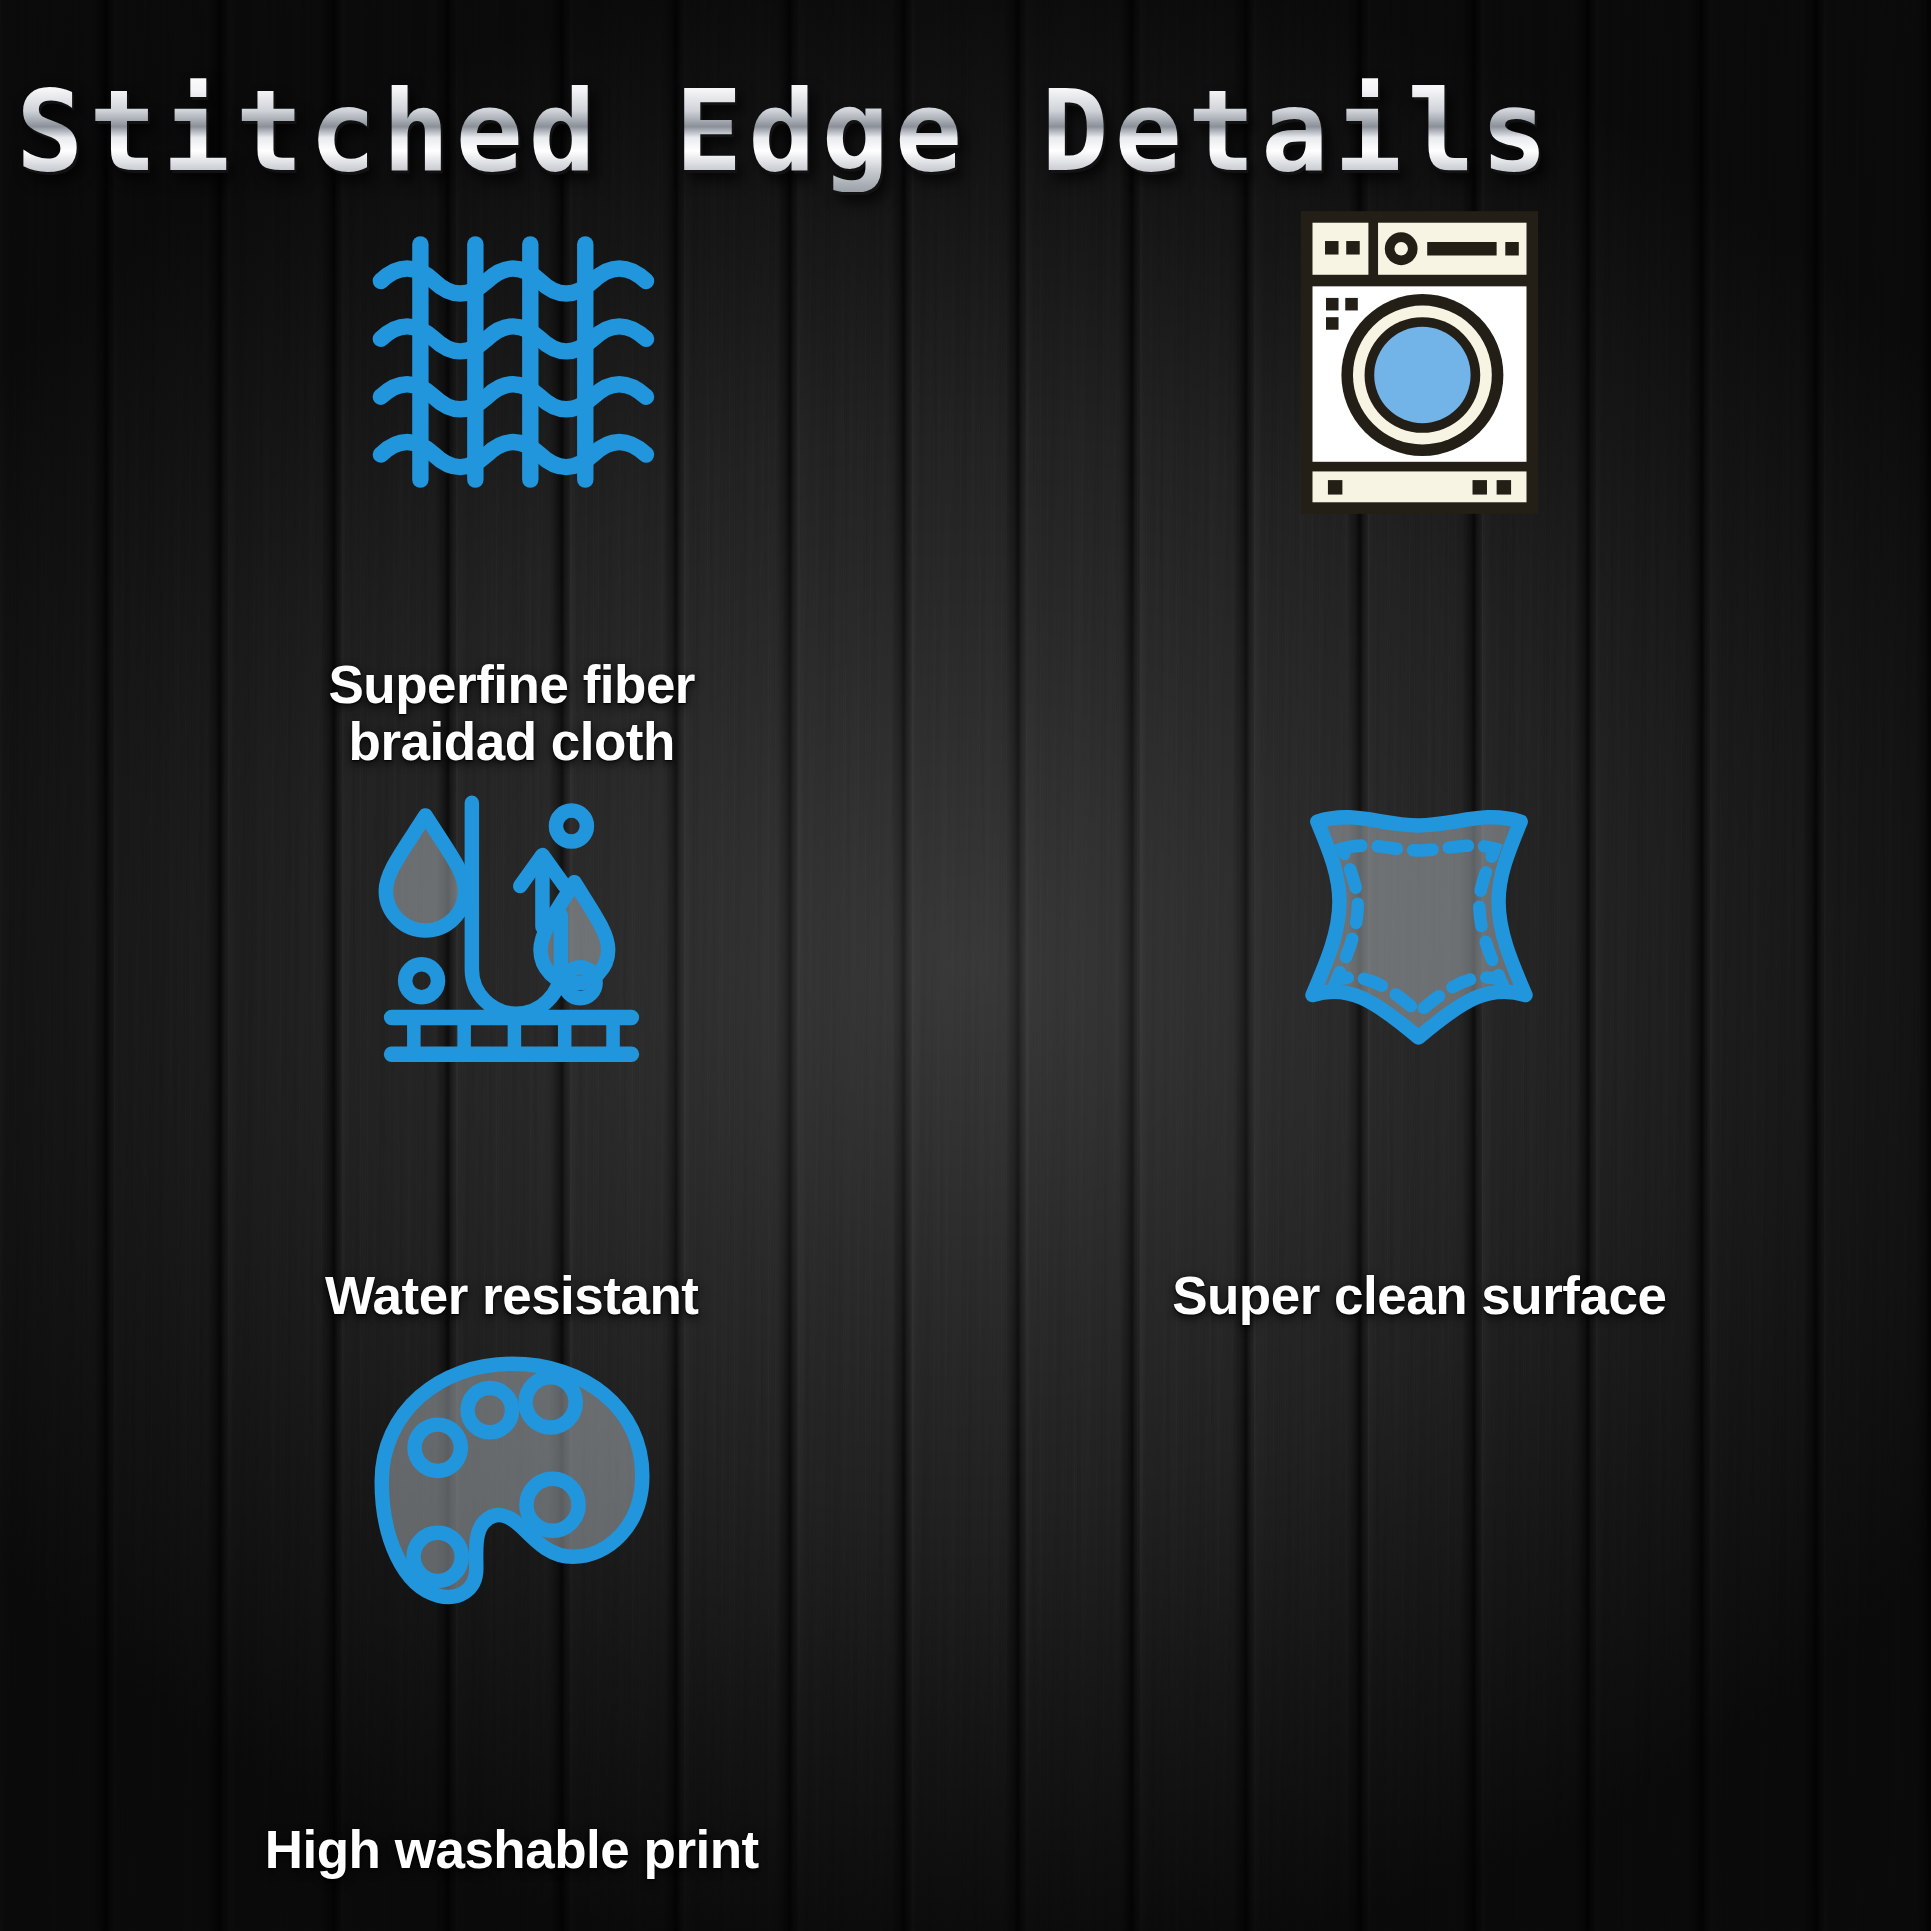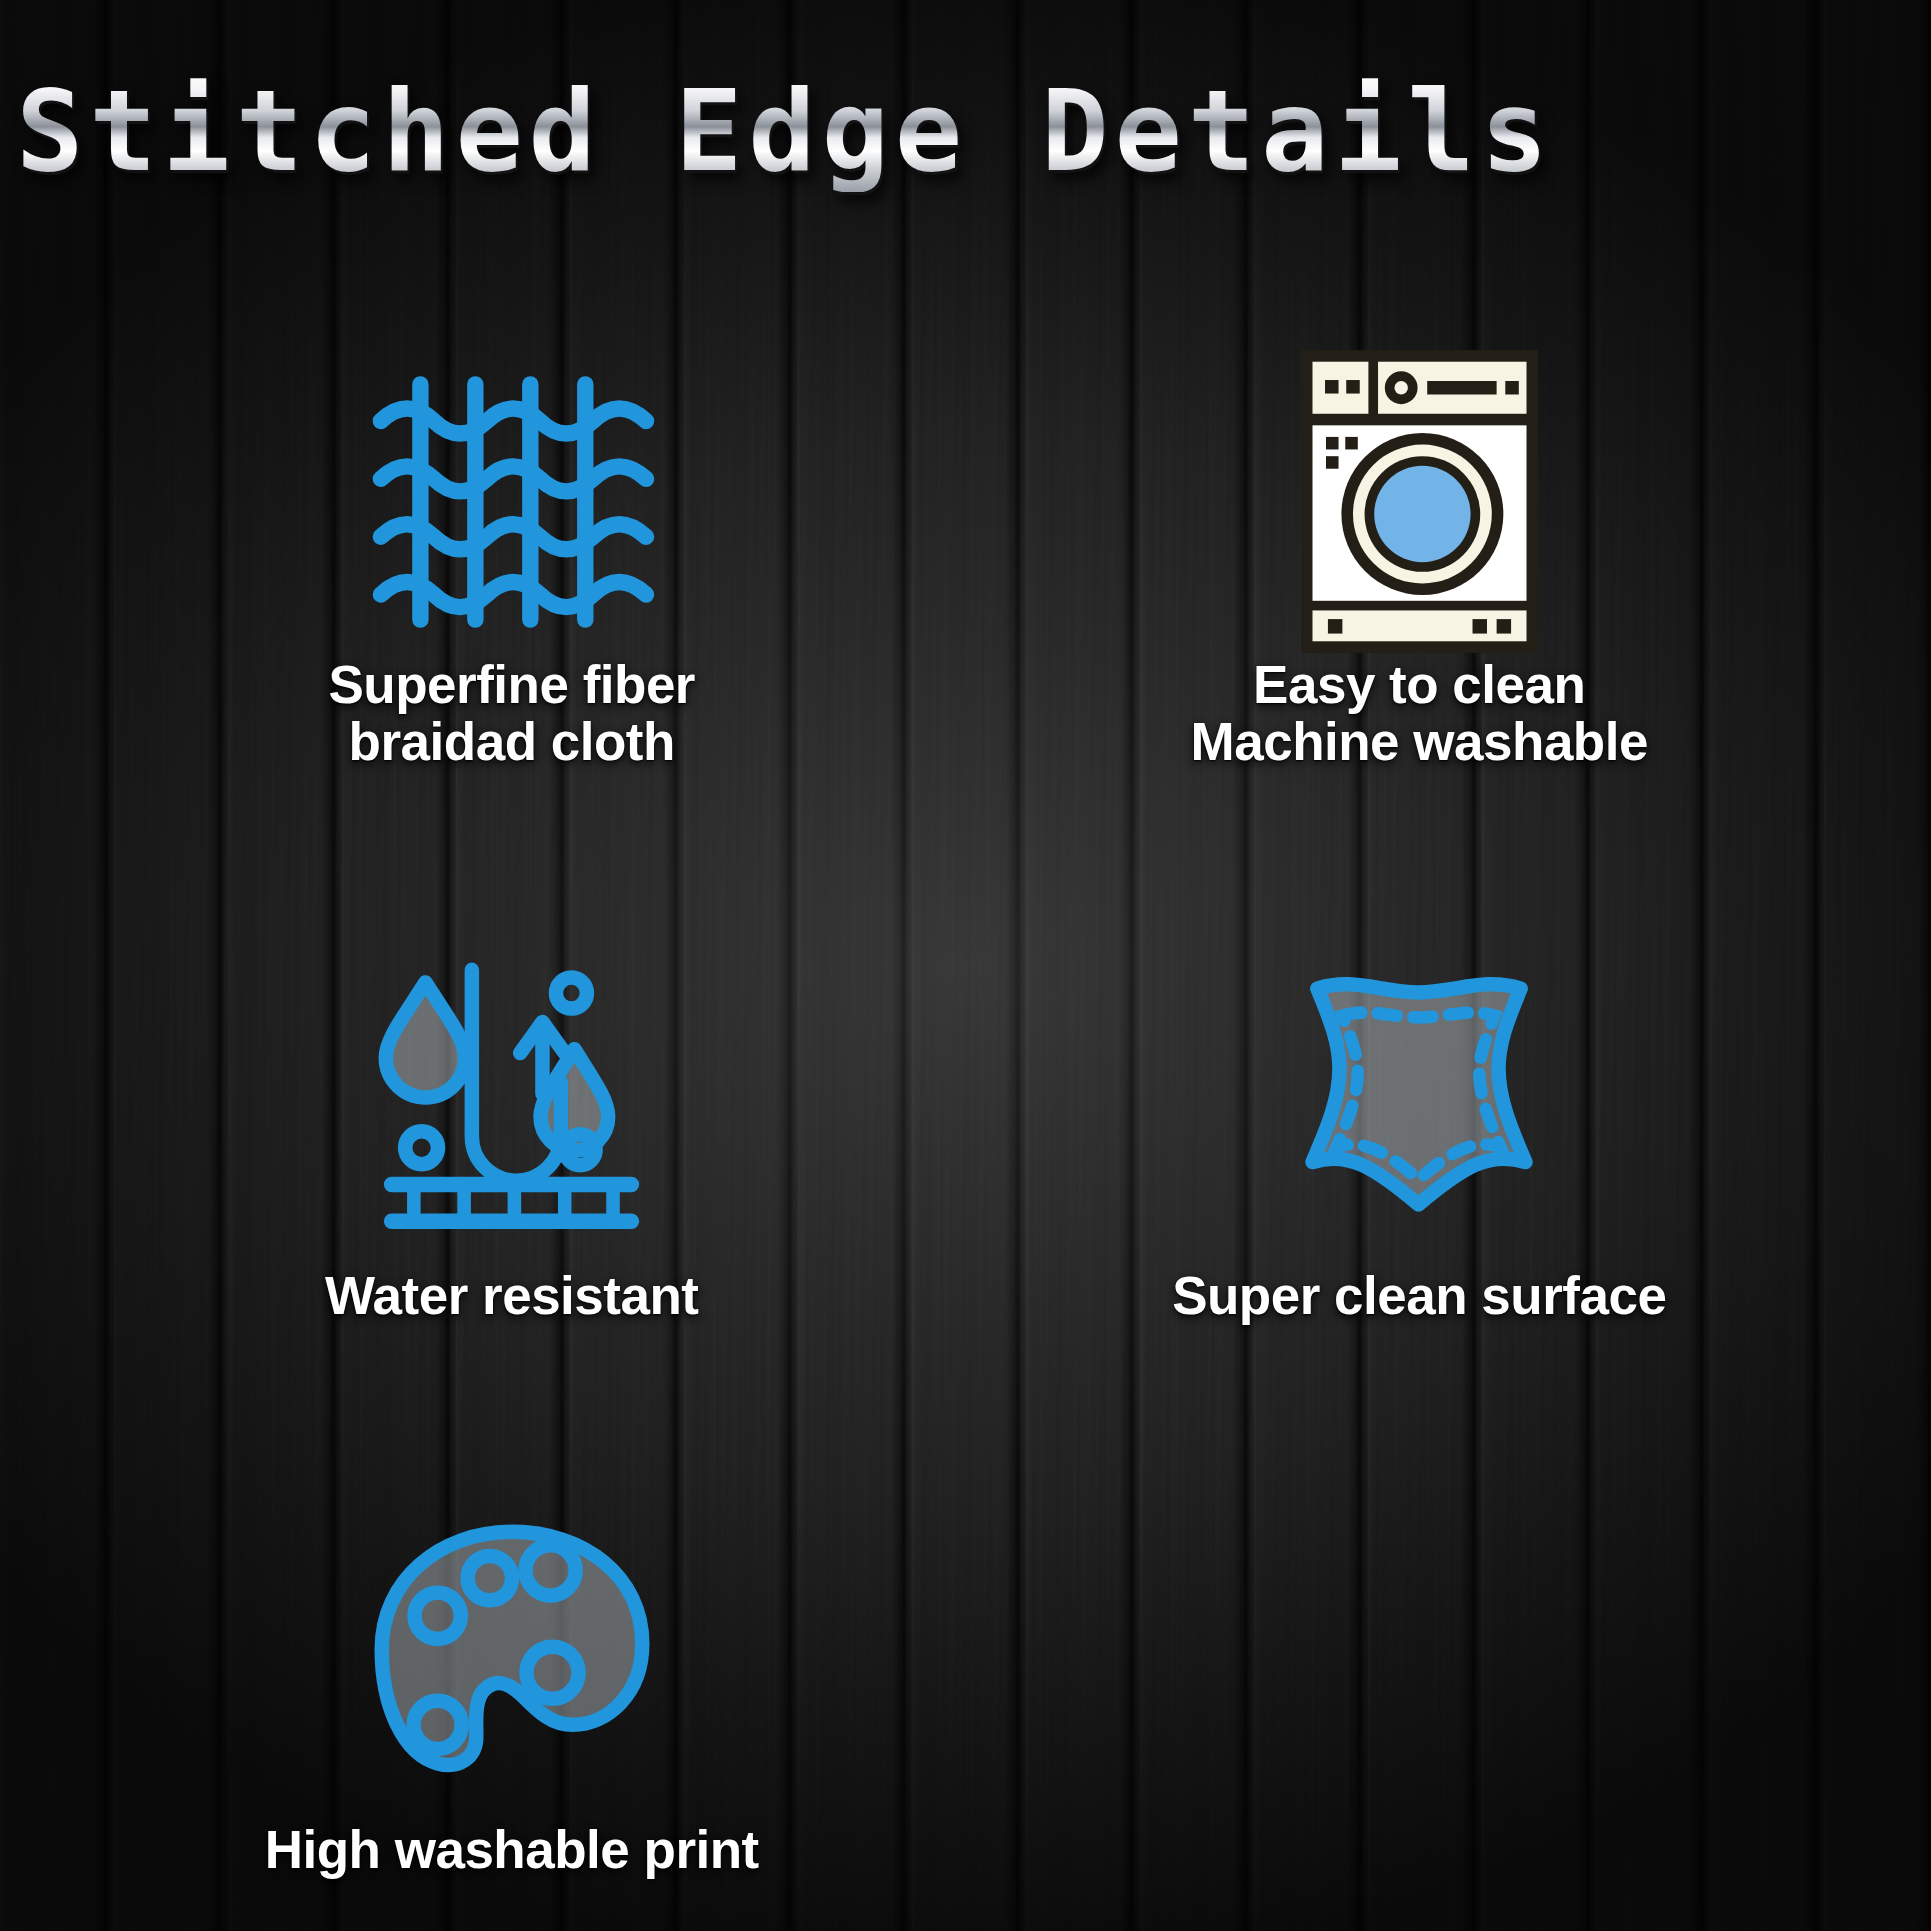--- a/index.html
+++ b/index.html
@@ -122,21 +122,21 @@
     width:1815px; height:1661px;
     display:grid;
     grid-template-columns:1fr 1fr;
     grid-template-rows:1fr 1fr 1fr;
     z-index:5;
   }
   .cell{
     display:flex;
     flex-direction:column;
     align-items:center;
-    justify-content:flex-end;
+    justify-content:space-between;
   }
   .icon-box{
     display:flex;
     align-items:center;
     justify-content:center;
     height:319px;
   }
   .icon-box svg{ display:block; overflow:visible; }
 
   .label{
@@ -222,22 +222,20 @@
           <circle cx="128" cy="172" r="72" fill="#F7F4E3"></circle>
           <circle cx="128" cy="172" r="60" fill="#231F16"></circle>
           <circle cx="128" cy="172" r="50" fill="#72B3E8"></circle>
 
           <rect x="14" y="272" width="222" height="32" fill="#F7F4E3"></rect>
           <rect x="30" y="281" width="15" height="15" fill="#231F16"></rect>
           <rect x="180" y="281" width="15" height="15" fill="#231F16"></rect>
           <rect x="205" y="281" width="15" height="15" fill="#231F16"></rect>
         </svg>
       </div>
-      <div class="label">Easy to clean
-Machine washable</div>
     </div>
 
     <div class="cell r2">
       <div class="icon-box">
         <svg width="263" height="263" viewBox="0 0 272 272">
           <g stroke="#2196DD" stroke-width="15" stroke-linecap="round" stroke-linejoin="round">
 
             <path d="M47 17 C72 56 88 76 88 95 a41 41 0 0 1 -82 0 C6 76 22 56 47 17 Z" fill="rgba(205,215,222,0.42)"></path>
 
             <path d="M237 86 C259 121 272 139 272 156 a35 35 0 0 1 -70 0 C202 139 215 121 237 86 Z" fill="rgba(205,215,222,0.42)" transform="translate(-36,0)"></path>

